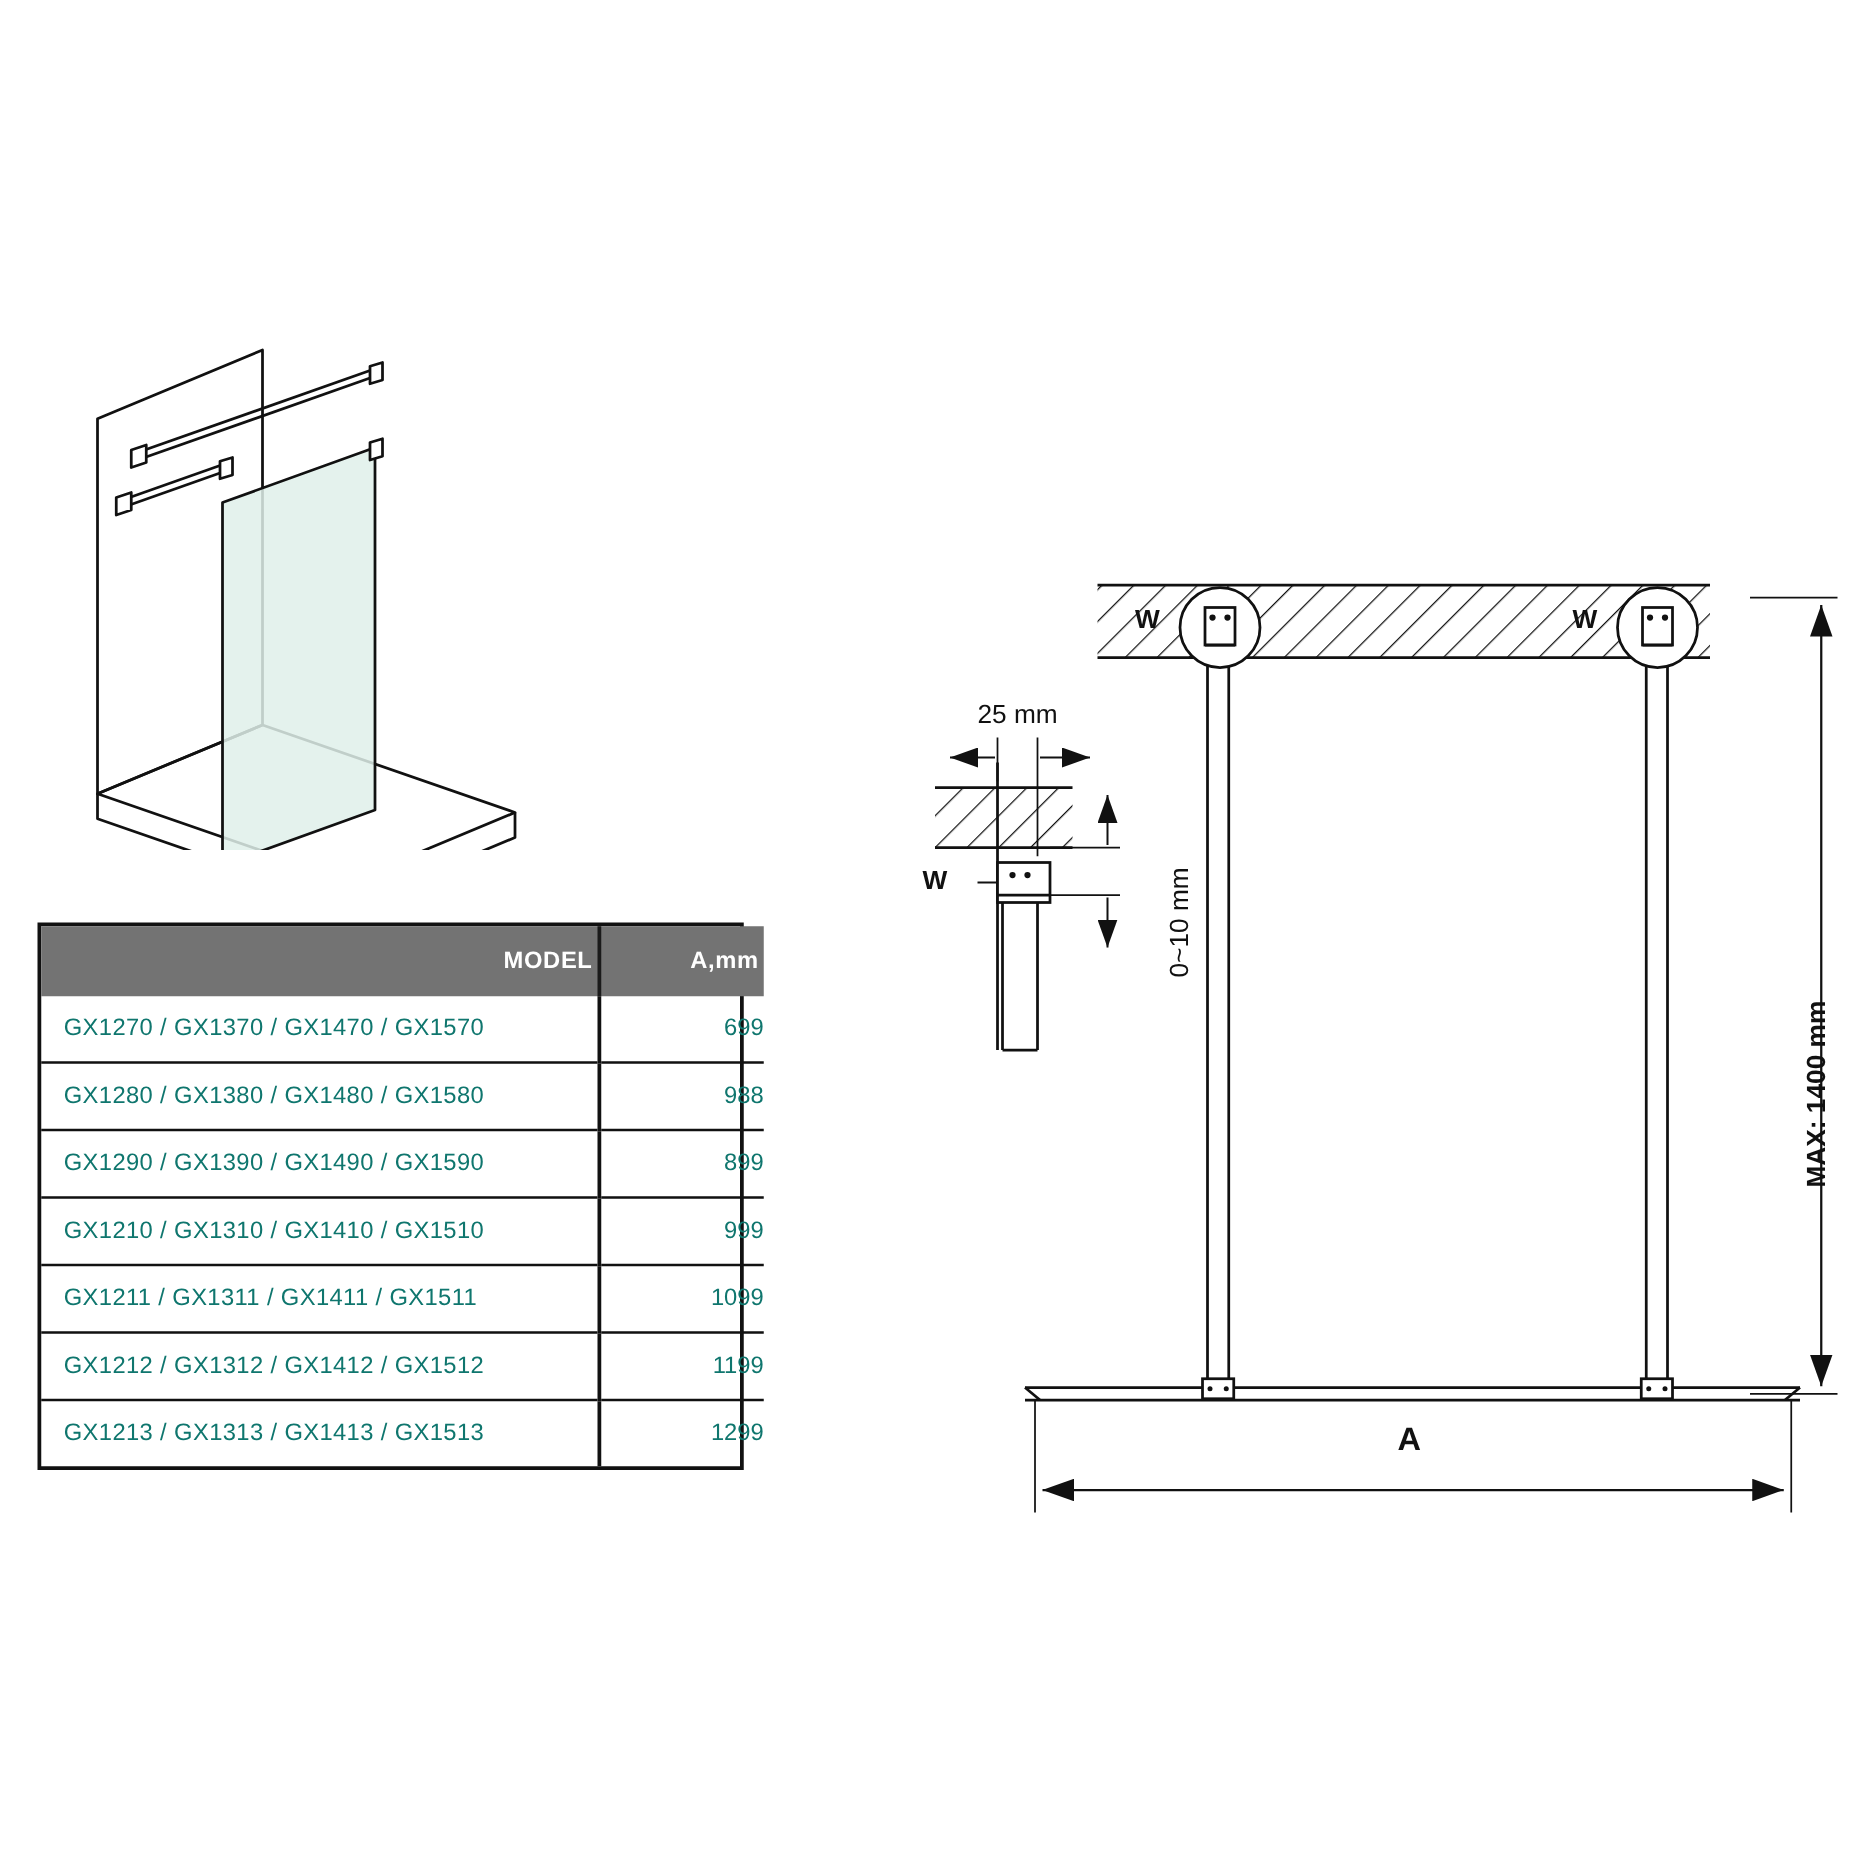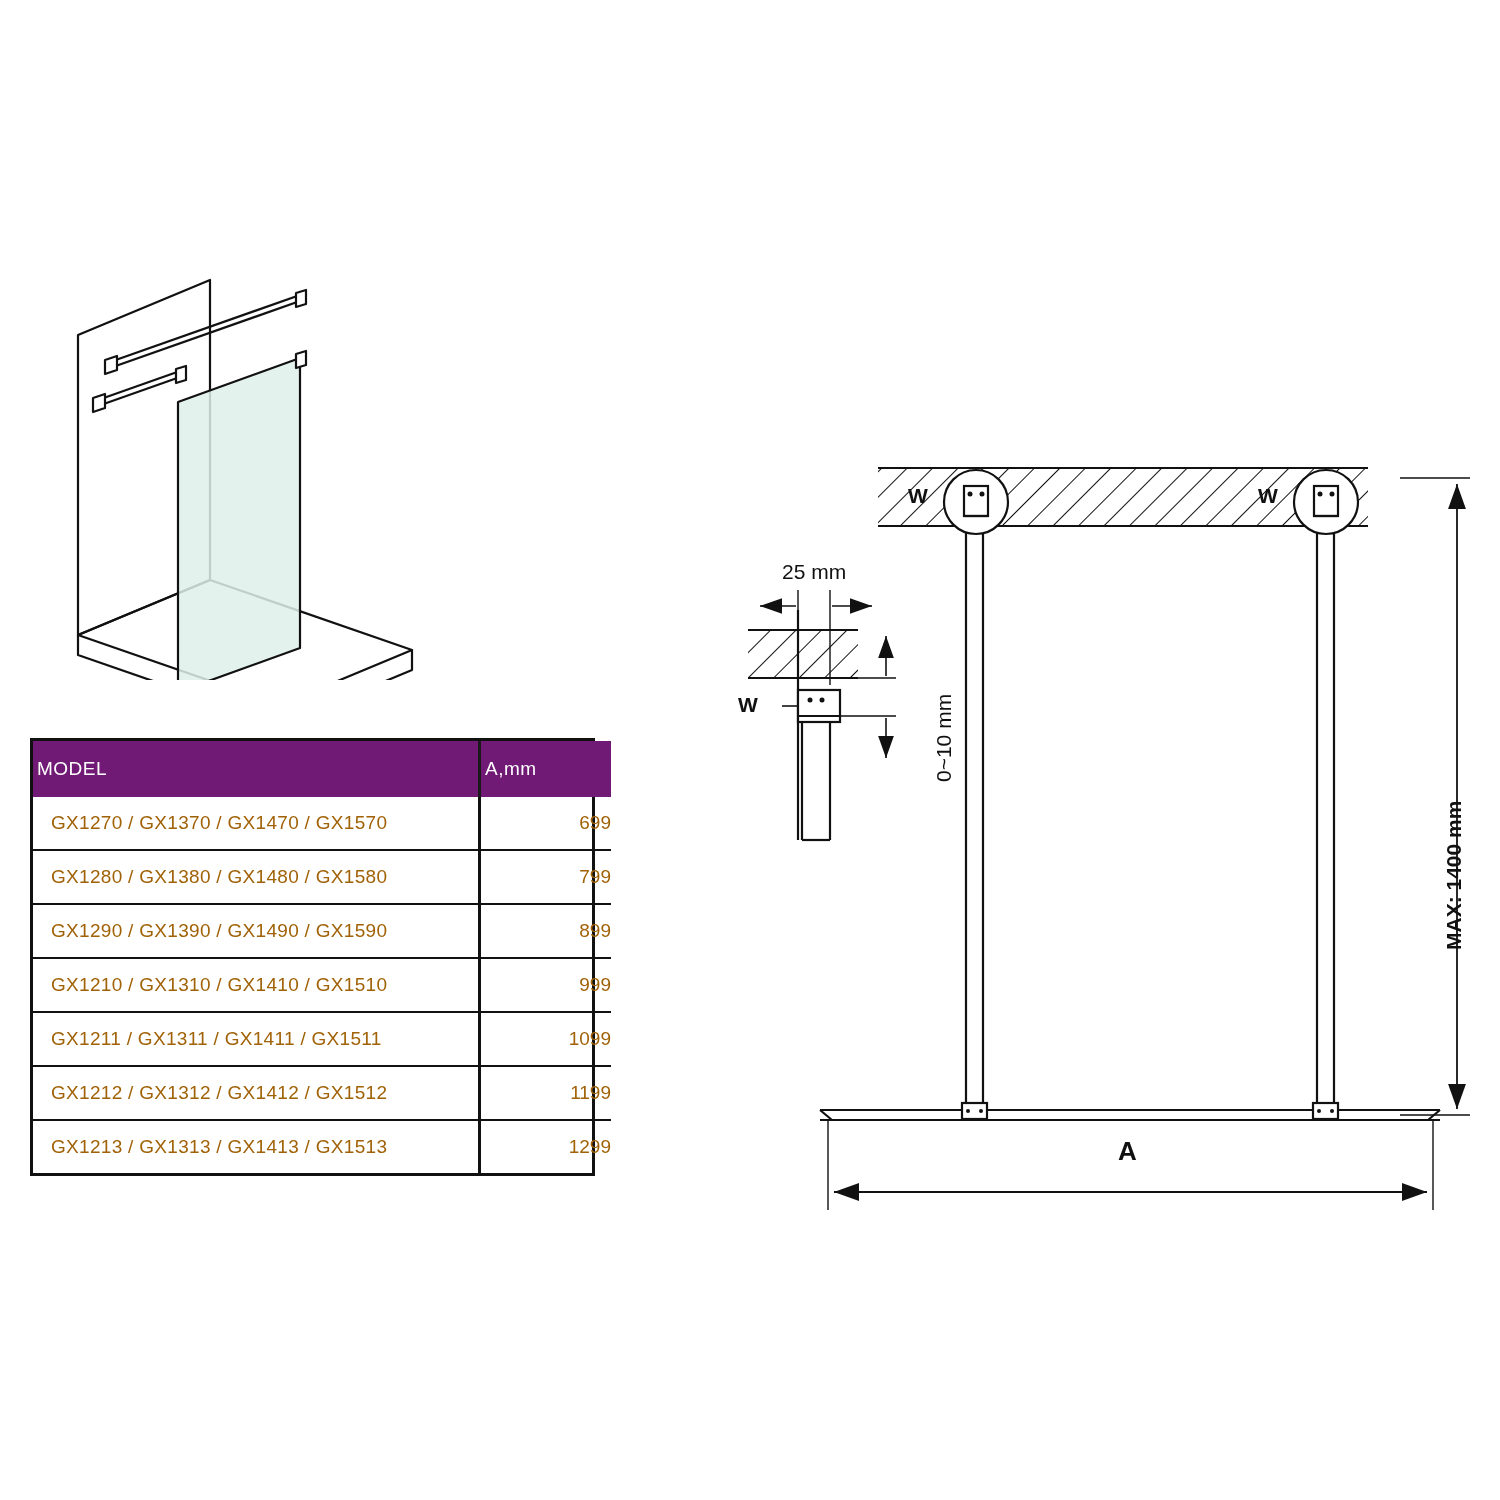--- a/index.html
+++ b/index.html
@@ -40,36 +40,36 @@
     border: 3px solid #111111;
     background: #ffffff;
     box-sizing: border-box;
   }
   table.models {
     border-collapse: collapse;
     width: 100%;
     table-layout: fixed;
   }
   table.models thead th {
-    background: #701a75;
+    background: #737373;
     color: #ffffff;
     font-size: 19px;
-    font-weight: 400;
+    font-weight: 700;
     letter-spacing: .5px;
     padding: 17px 4px;
-    text-align: left;
+    text-align: right;
     border: none;
   }
   table.models thead th.col-model { width: 437px; }
   table.models thead th.col-a { width: 122px; border-left: 3px solid #1a1a1a; }
   table.models tbody td {
     font-size: 19px;
     padding: 15px 0 15px 0;
     border-top: 2px solid #111111;
-    color: #a16207;
+    color: #0f766e;
     border-radius: 16px;
   }
   table.models tbody td.cell-model {
     text-align: left;
     padding-left: 18px;
     letter-spacing: .3px;
   }
   table.models tbody td.cell-a {
     text-align: right;
     border-left: 3px solid #111111;
@@ -138,21 +138,21 @@
           <th class="col-a">A,mm</th>
         </tr>
       </thead>
       <tbody>
         <tr>
           <td class="cell-model">GX1270 / GX1370 / GX1470 / GX1570</td>
           <td class="cell-a">699</td>
         </tr>
         <tr>
           <td class="cell-model">GX1280 / GX1380 / GX1480 / GX1580</td>
-          <td class="cell-a">799</td>
+          <td class="cell-a">988</td>
         </tr>
         <tr>
           <td class="cell-model">GX1290 / GX1390 / GX1490 / GX1590</td>
           <td class="cell-a">899</td>
         </tr>
         <tr>
           <td class="cell-model">GX1210 / GX1310 / GX1410 / GX1510</td>
           <td class="cell-a">999</td>
         </tr>
         <tr>

